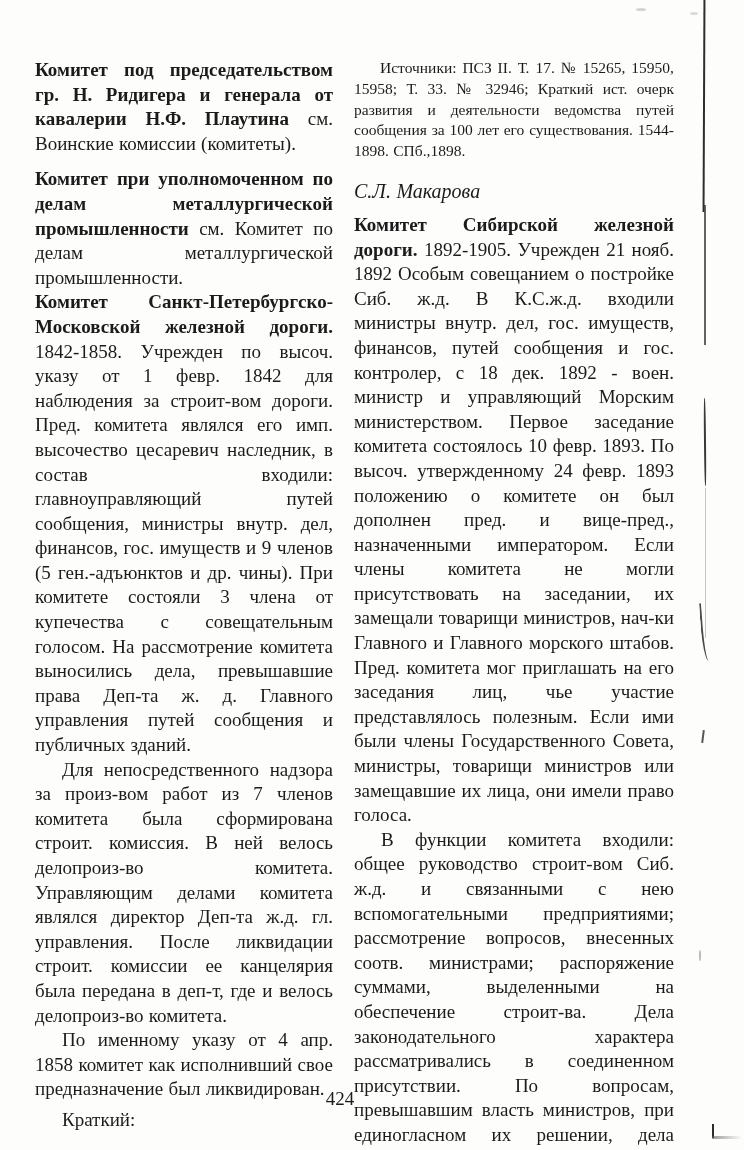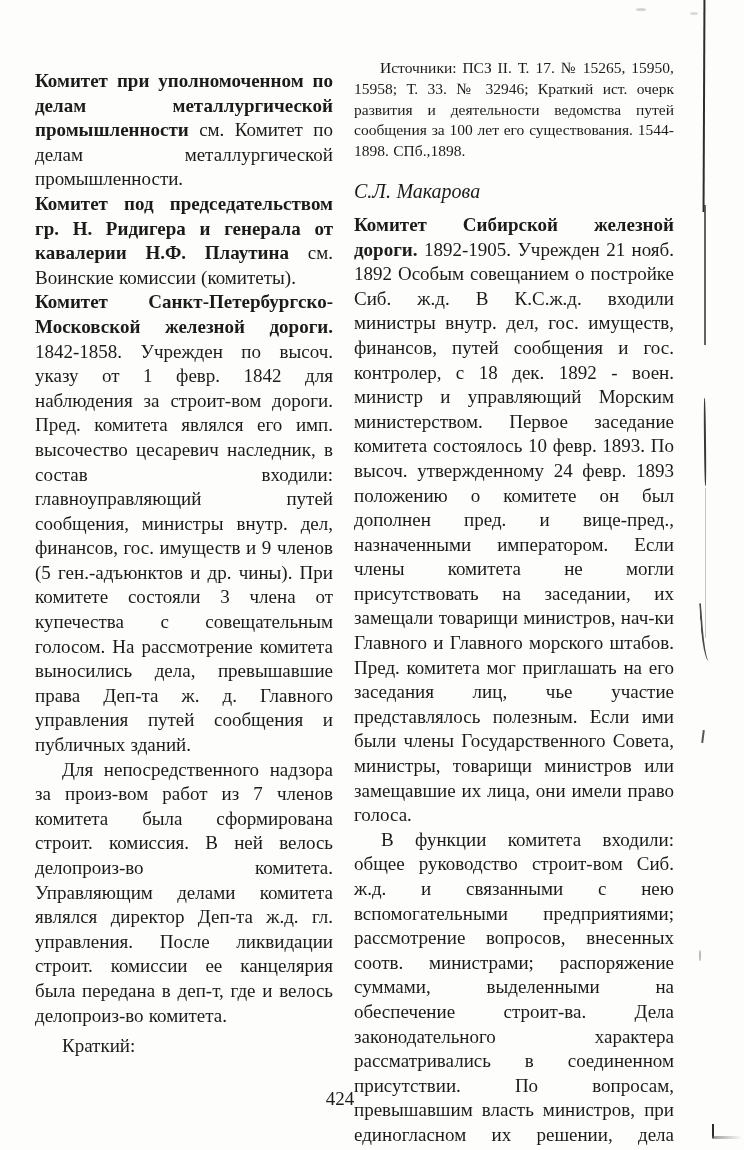--- a/index.html
+++ b/index.html
@@ -45,24 +45,25 @@
   .corner-v{left:712px;top:1124px;width:2px;height:14px;background:#2c2c2c;}
   .corner-h{left:712px;top:1136px;width:30px;height:3px;
             background:linear-gradient(to right,rgba(90,90,90,.6),rgba(150,150,150,0));}
 </style>
 </head>
 <body>
 
 <div class="page">
 
   <div class="col col-left">
+      <p class="blk noind"><span class="b">Комитет под председательством гр. Н. Ридигера и генерала от кавалерии Н.Ф. Плаутина </span><span>см. </span><span class="i">Воинские комиссии (комитеты)</span><span>.</span></p>
       <p class="blk noind entry"><span class="b">Комитет при уполномоченном по делам металлургической промышленности </span><span>см. </span><span class="i">Комитет по делам металлургической промышленности</span><span>.</span></p>
-      <p class="blk noind"><span class="b">Комитет под председательством гр. Н. Ридигера и генерала от кавалерии Н.Ф. Плаутина </span><span>см. </span><span class="i">Воинские комиссии (комитеты)</span><span>.</span></p>
       <p class="blk noind entry-big"><span class="b">Комитет Санкт-Петербургско-Московской железной дороги</span><span class="b">. </span><span>1842-1858. Учрежден по высоч. указу от 1 февр. 1842 для наблюдения за строит-вом дороги. Пред. комитета являлся его имп. высочество цесаревич наследник, в состав входили: главноуправляющий путей сообщения, министры внутр. дел, финансов, гос. имуществ и 9 членов (5 ген.-адъюнктов и др. чины). При комитете состояли 3 члена от купечества с совещательным голосом. На рассмотрение комитета выносились дела, превышавшие права Деп-та ж. д. </span><span class="i">Главного управления путей сообщения и публичных зданий</span><span>.</span></p>
       <p class="blk"><span>Для непосредственного надзора за произ-вом работ из 7 членов комитета была сформирована строит. комиссия. В ней велось делопроиз-во комитета. Управляющим делами комитета являлся директор Деп-та ж.д. гл. управления. После ликвидации строит. комиссии ее канцелярия была передана в деп-т, где и велось делопроиз-во комитета.</span></p>
+      <p class="blk"><span>По именному указу от 4 апр. 1858 комитет как исполнивший свое предназначение был ликвидирован.</span></p>
       <p class="blk syn"><span>Краткий:</span></p>
     </div>
 
   <div class="col col-right">
       <p class="blk src"><span class="i">Источники: </span><span>ПСЗ II. Т. 17. № 15265, 15950, 15958; Т. 33. № 32946; Краткий ист. очерк развития и деятельности ведомства путей сообщения за 100 лет его существования. 1544-1898. СПб.,1898.</span></p>
       <p class="blk sig"><span class="i">С.Л. Макарова</span></p>
       <p class="blk noind entry"><span class="b">Комитет Сибирской железной дороги</span><span class="b">. </span><span>1892-1905. Учрежден 21 нояб. 1892 Особым совещанием о постройке Сиб. ж.д. В К.С.ж.д. входили министры внутр. дел, гос. имуществ, финансов, путей сообщения и гос. контролер, с 18 дек. 1892 - воен. министр и управляющий </span><span class="i">Морским министерством</span><span>. Первое заседание комитета состоялось 10 февр. 1893. По высоч. утвержденному 24 февр. 1893 положению о комитете он был дополнен пред. и вице-пред., назначенными императором. Если члены комитета не могли присутствовать на заседании, их замещали товарищи министров, нач-ки </span><span class="i">Главного</span><span> и </span><span class="i">Главного морского штабов</span><span>. Пред. комитета мог приглашать на его заседания лиц, чье участие представлялось полезным. Если ими были члены </span><span class="i">Государственного Совета</span><span>, министры, товарищи министров или замещавшие их лица, они имели право голоса.</span></p>
       <p class="blk"><span>В функции комитета входили: общее руководство строит-вом Сиб. ж.д. и связанными с нею вспомогательными предприятиями; рассмотрение вопросов, внесенных соотв. министрами; распоряжение суммами, выделенными на обеспечение строит-ва. Дела законодательного характера рассматривались в соединенном присутствии. По вопросам, превышавшим власть министров, при единогласном их решении, дела представлялись на высоч. утверждение. Комитет не имел испол-</span></p>
     </div>
 

